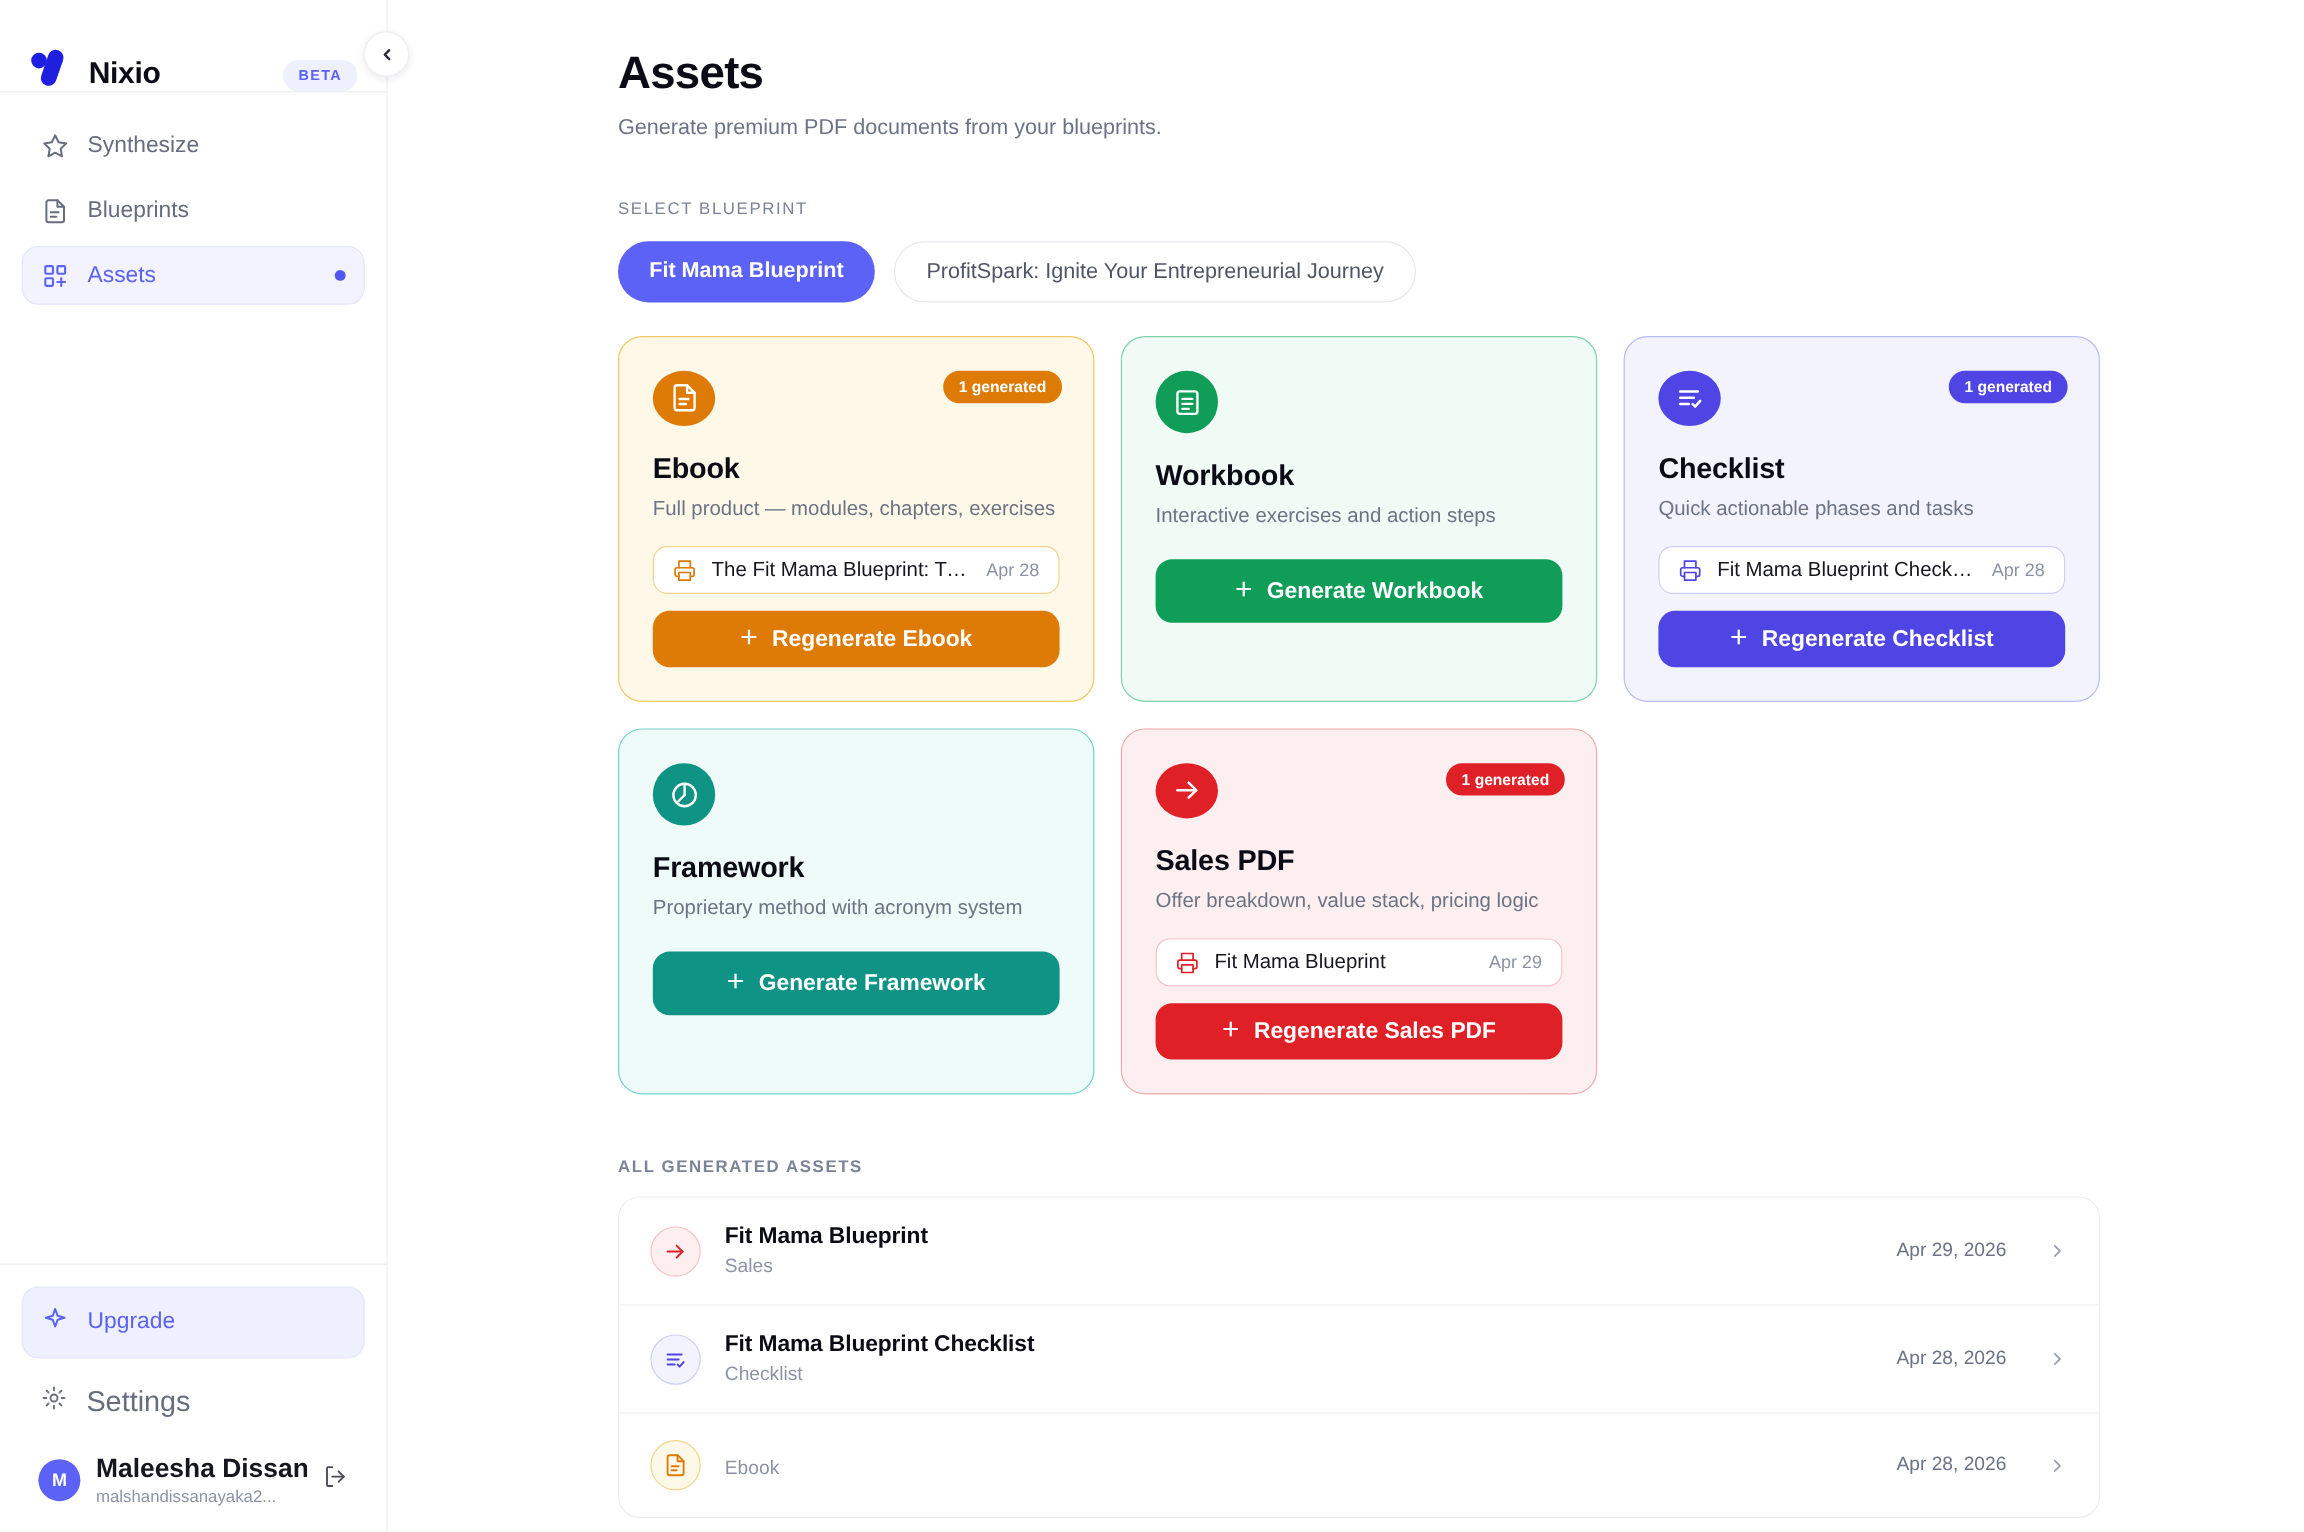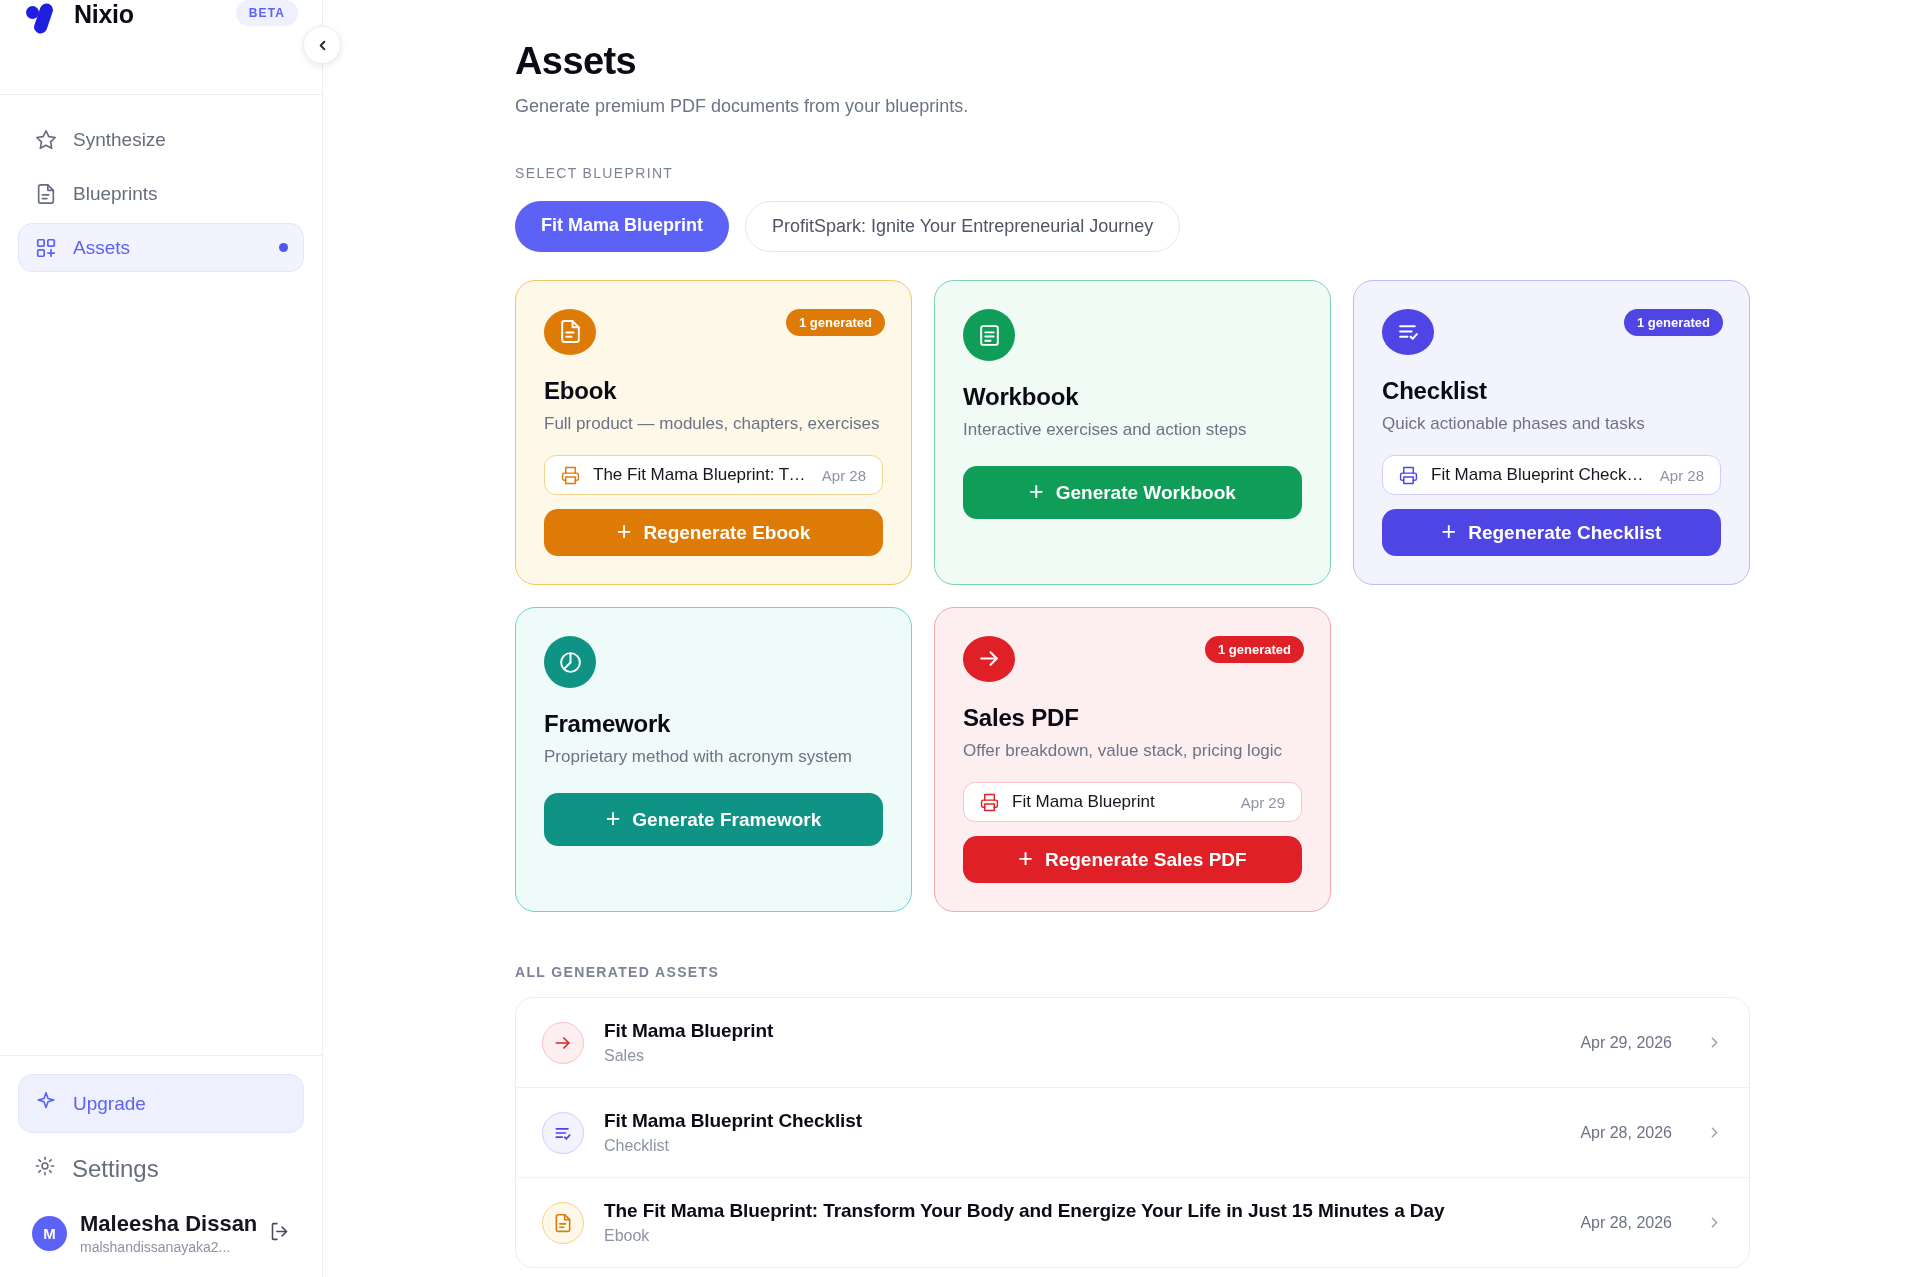--- a/index.html
+++ b/index.html
@@ -14,22 +14,22 @@
 
   
   .sidebar {
     width: 323px; height: 100%;
     background: #ffffff;
     border-right: 1px solid #eceef3;
     display: flex; flex-direction: column;
     position: relative; flex: 0 0 323px;
   }
   .sb-head {
-    height: 95px; border-bottom: 1px solid #eceef3;
-    display: flex; align-items: flex-start; padding: 0 24px; gap: 12px;
+    height: 77px; border-bottom: 1px solid #eceef3;
+    display: flex; align-items: flex-end; padding: 0 24px; gap: 12px;
   }
   .logo-mark { width: 38px; height: 38px; position: relative; flex: 0 0 38px; }
   .logo-mark .dot {
     position: absolute; left: 2px; top: 6px;
     width: 13px; height: 13px; border-radius: 50%; background: #1f1fe0;
   }
   .logo-mark .slash {
     position: absolute; left: 13px; top: 3px;
     width: 13px; height: 31px; border-radius: 7px;
     background: #1f1fe0; transform: rotate(19deg); transform-origin: 50% 50%;
@@ -442,21 +442,20 @@
         <div class="list-row">
           <div class="row-ico" style="background:#fdf8e7;border:1px solid #f3d48c;">
             <svg width="20" height="20" viewBox="0 0 24 24" fill="none" stroke="#dd7b06" stroke-width="1.9" stroke-linecap="round" stroke-linejoin="round">
                 <path d="M14 2H6a2 2 0 0 0-2 2v16a2 2 0 0 0 2 2h12a2 2 0 0 0 2-2V8z"></path>
                 <polyline points="14 2 14 8 20 8"></polyline>
                 <line x1="8" y1="13" x2="15" y2="13"></line>
                 <line x1="8" y1="17" x2="13" y2="17"></line>
               </svg>
           </div>
           <div class="row-main">
-            <div class="row-title">The Fit Mama Blueprint: Transform Your Body and Energize Your Life in Just 15 Minutes a Day</div>
             <div class="row-type">Ebook</div>
           </div>
           <div class="row-date">Apr 28, 2026</div>
           <div class="row-chev">
             <svg width="17" height="17" viewBox="0 0 24 24" fill="none" stroke="currentColor" stroke-width="2.2" stroke-linecap="round" stroke-linejoin="round">
                 <polyline points="9 6 15 12 9 18"></polyline>
               </svg>
           </div>
         </div>
 

